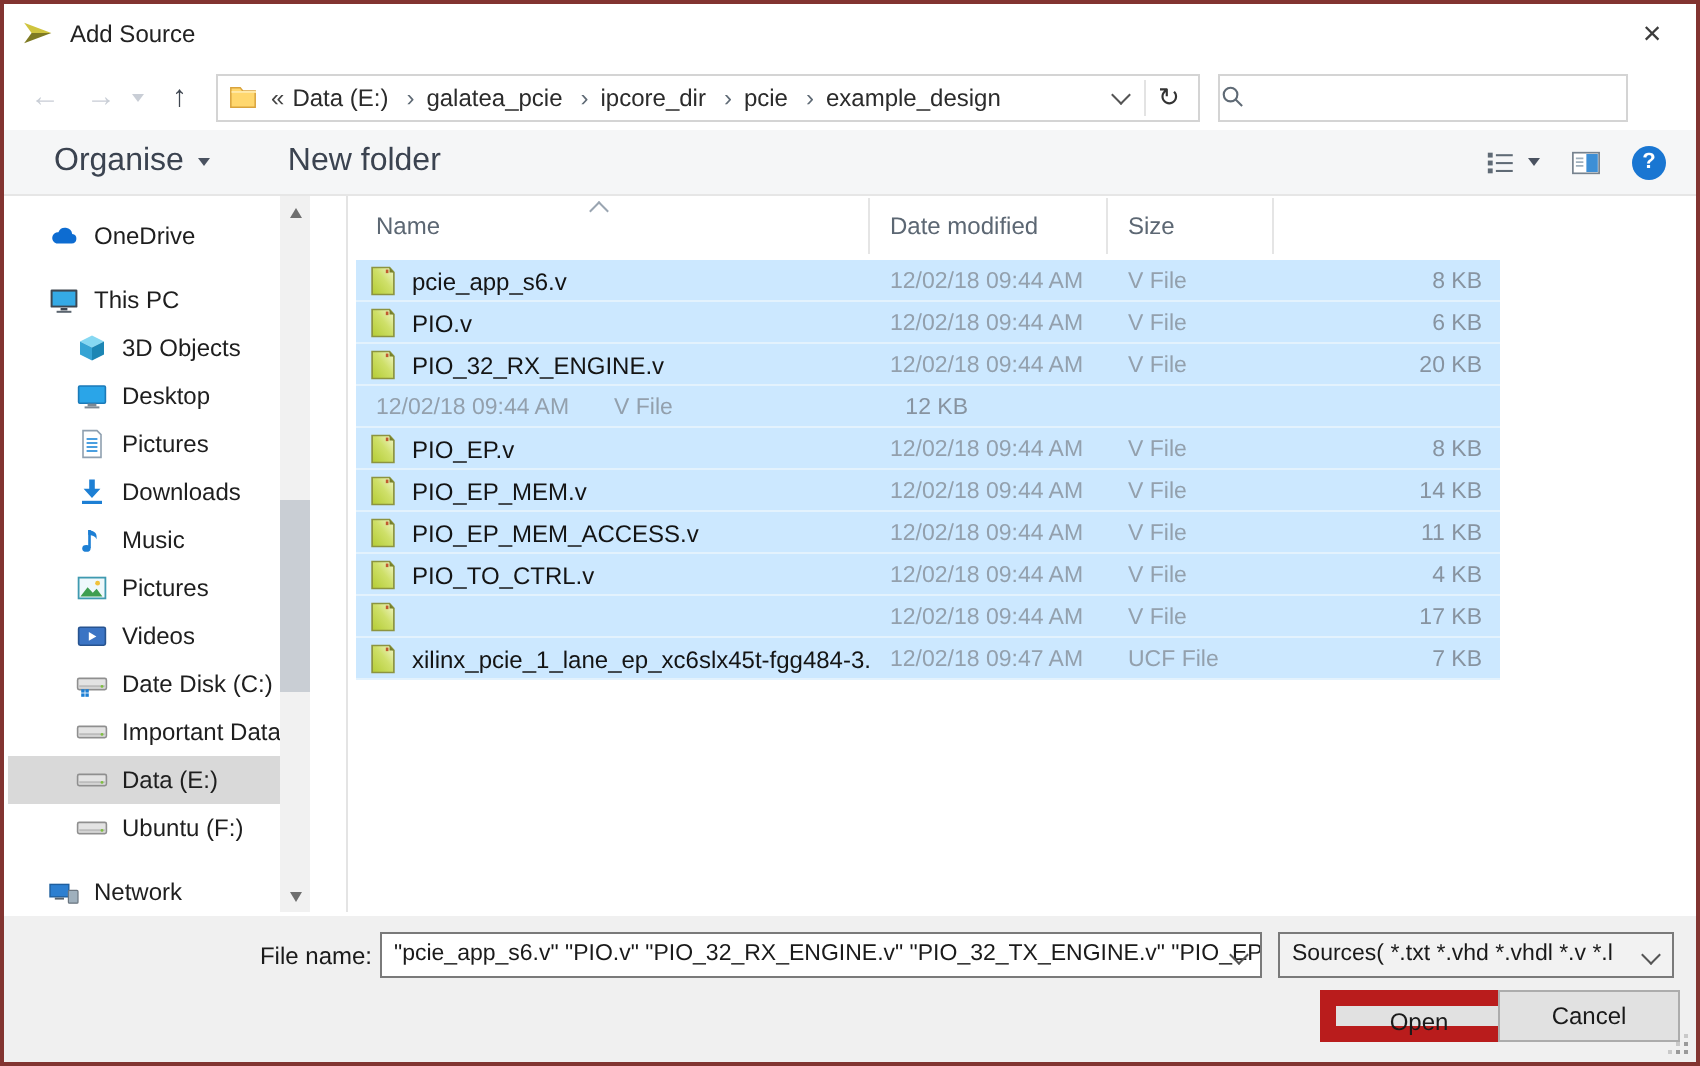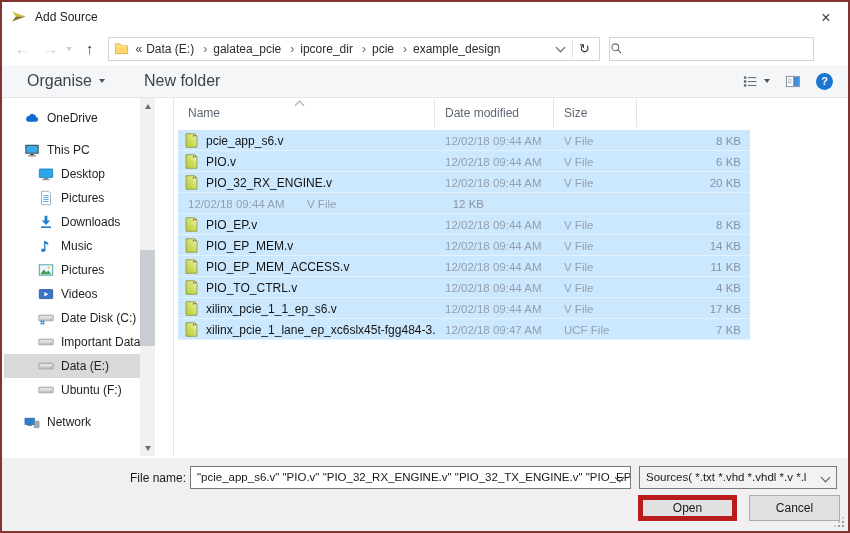--- a/index.html
+++ b/index.html
@@ -90,21 +90,21 @@
 
   
   .footer{position:absolute;left:0;right:0;bottom:0;height:73px;background:#f0f0f0;}
   .fnl{position:absolute;left:106px;top:13px;width:78px;text-align:right;color:#1a1a1a;}
   .combo{position:absolute;top:8px;height:23px;box-sizing:border-box;border:1px solid #7a7a7a;}
   .namecombo{left:188px;width:441px;background:#fff;}
   .filtercombo{left:637px;width:198px;background:#f2f2f2;}
   .cval{display:block;line-height:21px;padding:0 20px 0 6px;white-space:nowrap;overflow:hidden;font-size:11.5px;color:#1a1a1a;}
   .combo .cv{position:absolute;right:7px;top:7px;}
   .btn{position:absolute;top:37px;height:26px;box-sizing:border-box;font-size:12px;background:#e1e1e1;color:#1a1a1a;}
-  .btn.open{left:636px;width:99px;border:5px solid #b91c1c;}
+  .btn.open{left:658px;width:99px;border:8px solid #b91c1c;}
   .btn.cancel{left:747px;width:91px;border:1px solid #acacac;}
   .grip{position:absolute;right:4px;bottom:4px;width:9px;height:9px;}
   .grip::before{content:"";position:absolute;right:0;bottom:0;width:2px;height:2px;background:#9a9a9a;
      box-shadow:-4px 0 #9a9a9a,0 -4px #9a9a9a,-4px -4px #c9c9c9,-8px 0 #c9c9c9,0 -8px #c9c9c9;}
 </style>
 </head>
 <body>
 
 <svg style="position:absolute;width:0;height:0" aria-hidden="true">
   <defs>
@@ -284,20 +284,26 @@
         <span class="sblabel">OneDrive</span>
       </div>
       <div class="sbitem lv1 gap">
         <svg class="sbic">
           <use href="#i-pc"></use>
         </svg>
         <span class="sblabel">This PC</span>
       </div>
       <div class="sbitem lv2">
         <svg class="sbic">
+          <use href="#i-cube"></use>
+        </svg>
+        <span class="sblabel">3D Objects</span>
+      </div>
+      <div class="sbitem lv2">
+        <svg class="sbic">
           <use href="#i-desktop"></use>
         </svg>
         <span class="sblabel">Desktop</span>
       </div>
       <div class="sbitem lv2">
         <svg class="sbic">
           <use href="#i-document"></use>
         </svg>
         <span class="sblabel">Pictures</span>
       </div>
@@ -456,21 +462,20 @@
           </span>
           <span class="c date">12/02/18 09:44 AM</span>
           <span class="c type">V File</span>
           <span class="c size">4 KB</span>
         </div>
         <div class="row selected">
           <span class="c name">
             <svg class="fic">
               <use href="#i-vfile"></use>
             </svg>
-            <span>xilinx_pcie_1_1_ep_s6.v</span>
           </span>
           <span class="c date">12/02/18 09:44 AM</span>
           <span class="c type">V File</span>
           <span class="c size">17 KB</span>
         </div>
         <div class="row selected">
           <span class="c name">
             <svg class="fic">
               <use href="#i-vfile"></use>
             </svg>

